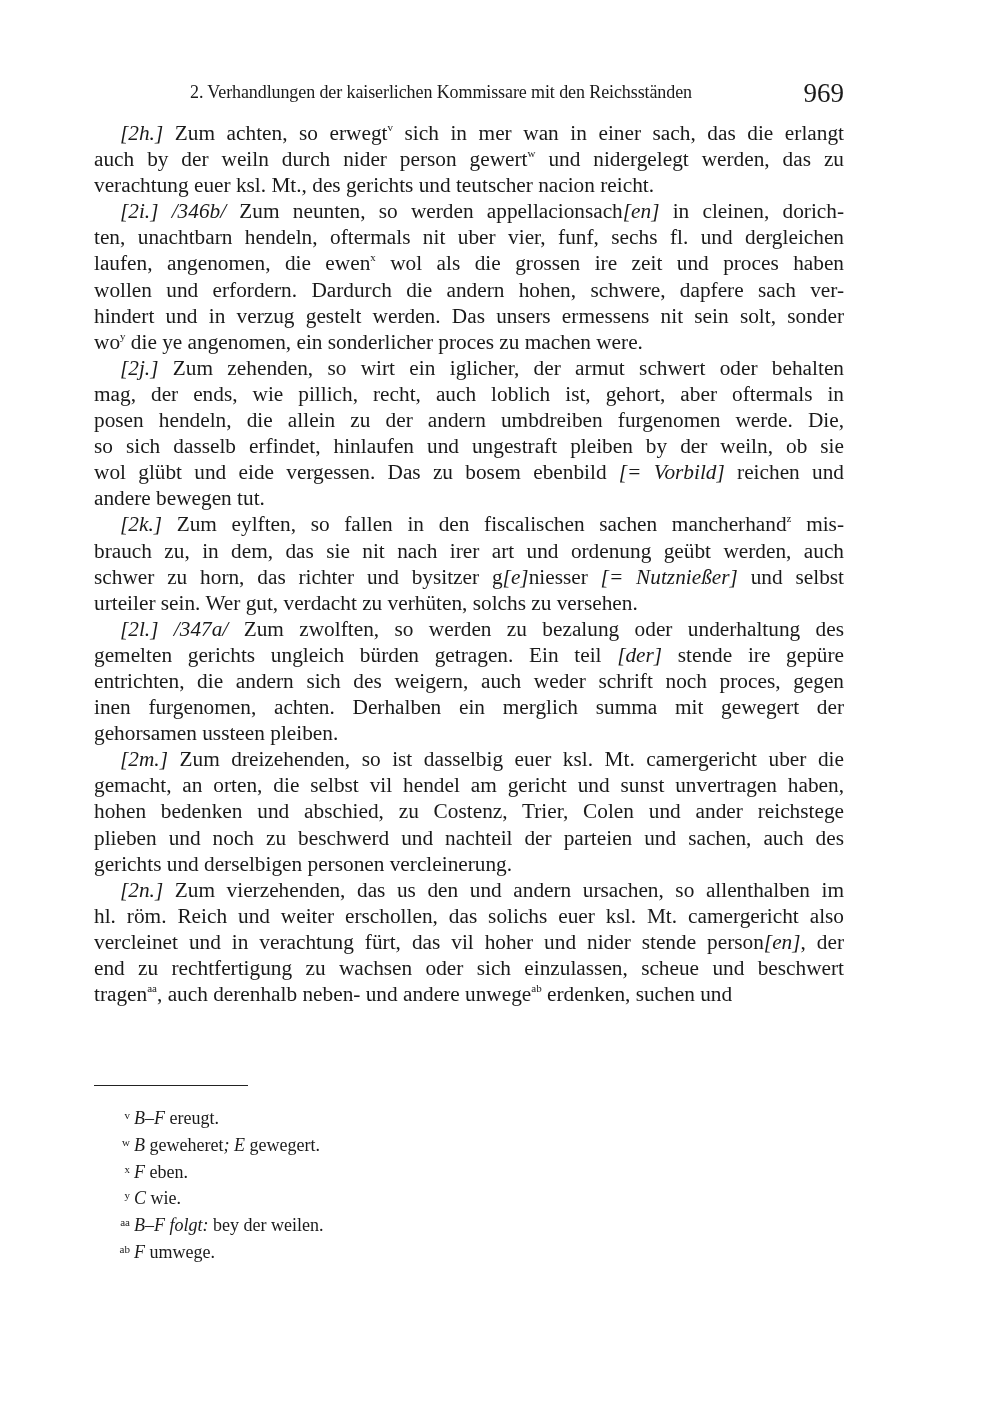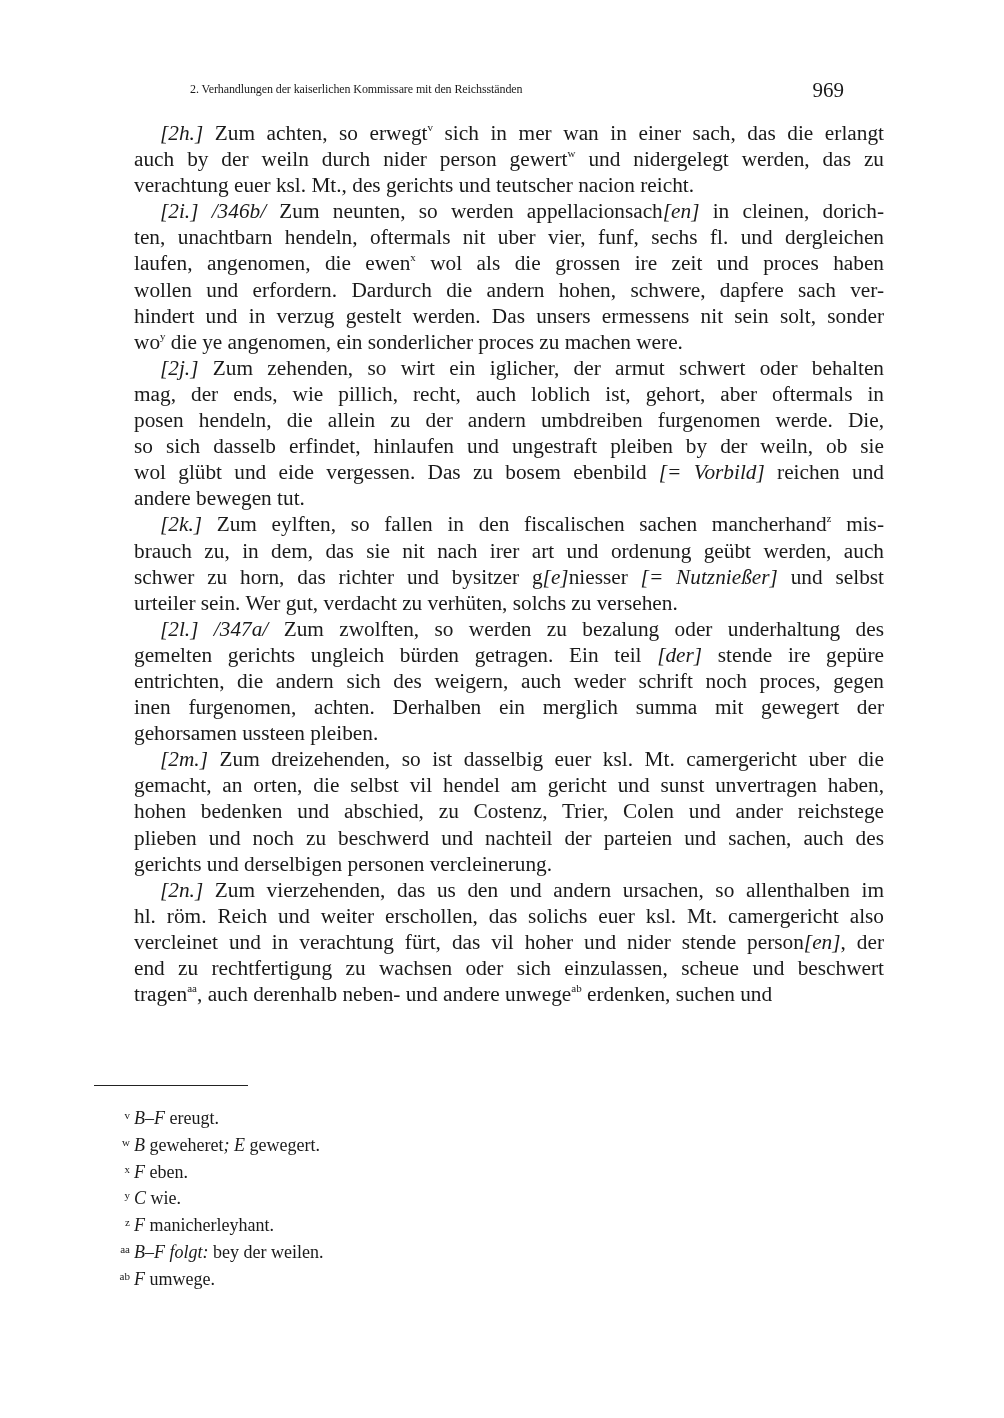--- a/index.html
+++ b/index.html
@@ -1,21 +1,21 @@
 <!DOCTYPE html>
 <html><head>
 <meta charset="utf-8">
 <style>
   html, body { margin:0; padding:0; background:#ffffff; }
   body { width:1004px; height:1418px; position:relative; overflow:hidden;
          font-family:"Liberation Serif","DejaVu Serif",serif; color:#1a1a1a; }
   .header { position:absolute; top:80px; left:94px; width:750px; height:28px; }
-  .running-title { position:absolute; left:96px; top:2px; font-size:12px; letter-spacing:-0.1px; }
-  .page-number { position:absolute; right:0; top:-2px; font-size:21px; }
-  .body-text { position:absolute; top:120px; left:94px; width:750px; font-size:21.3px; line-height:26.1px;margin-left:40px; }
+  .running-title { position:absolute; left:96px; top:2px; font-size:18px; letter-spacing:-0.1px; }
+  .page-number { position:absolute; right:0; top:-2px; font-size:27px; }
+  .body-text { position:absolute; top:120px; left:94px; width:750px; font-size:21.3px; line-height:26.1px; }
   .line { display:block; height:26.1px; white-space:nowrap; text-align:justify; text-align-last:justify; overflow:visible; }
   .line.last { text-align-last:left; }
   .line.indent { padding-left:26px; }
   i { font-style:italic; }
   sup { font-size:11px; line-height:0; vertical-align:9px; }
   .fn-rule { position:absolute; top:1085px; left:94px; width:154px; height:1px; background:#222; }
   .footnotes { position:absolute; top:1088px; left:94px; font-size:18px; line-height:23.8px;margin-top:16px; }
   .fn { display:block; white-space:nowrap; }
   .fn-mark { display:inline-block; width:40px; text-align:right; font-size:11px; vertical-align:5px; padding-right:4px; box-sizing:border-box; }
 </style>
@@ -77,16 +77,15 @@
       <span class="line last">tragen<sup>aa</sup>, auch derenhalb neben- und andere unwege<sup>ab</sup> erdenken, suchen und</span>
     </div>
   </div>
 
 <div class="fn-rule"></div>
 <div class="footnotes" id="footnotes">
     <span class="fn"><span class="fn-mark">v</span><i>B–F</i> ereugt.</span>
     <span class="fn"><span class="fn-mark">w</span><i>B</i> geweheret<i>;</i> <i>E</i> gewegert.</span>
     <span class="fn"><span class="fn-mark">x</span><i>F</i> eben.</span>
     <span class="fn"><span class="fn-mark">y</span><i>C</i> wie.</span>
-    <span class="fn"><span class="fn-mark">z</span><i>F</i> manicherleyhant.</span>
     <span class="fn"><span class="fn-mark">aa</span><i>B–F</i> <i>folgt:</i> bey der weilen.</span>
     <span class="fn"><span class="fn-mark">ab</span><i>F</i> umwege.</span>
   </div>
 
 </body></html>

